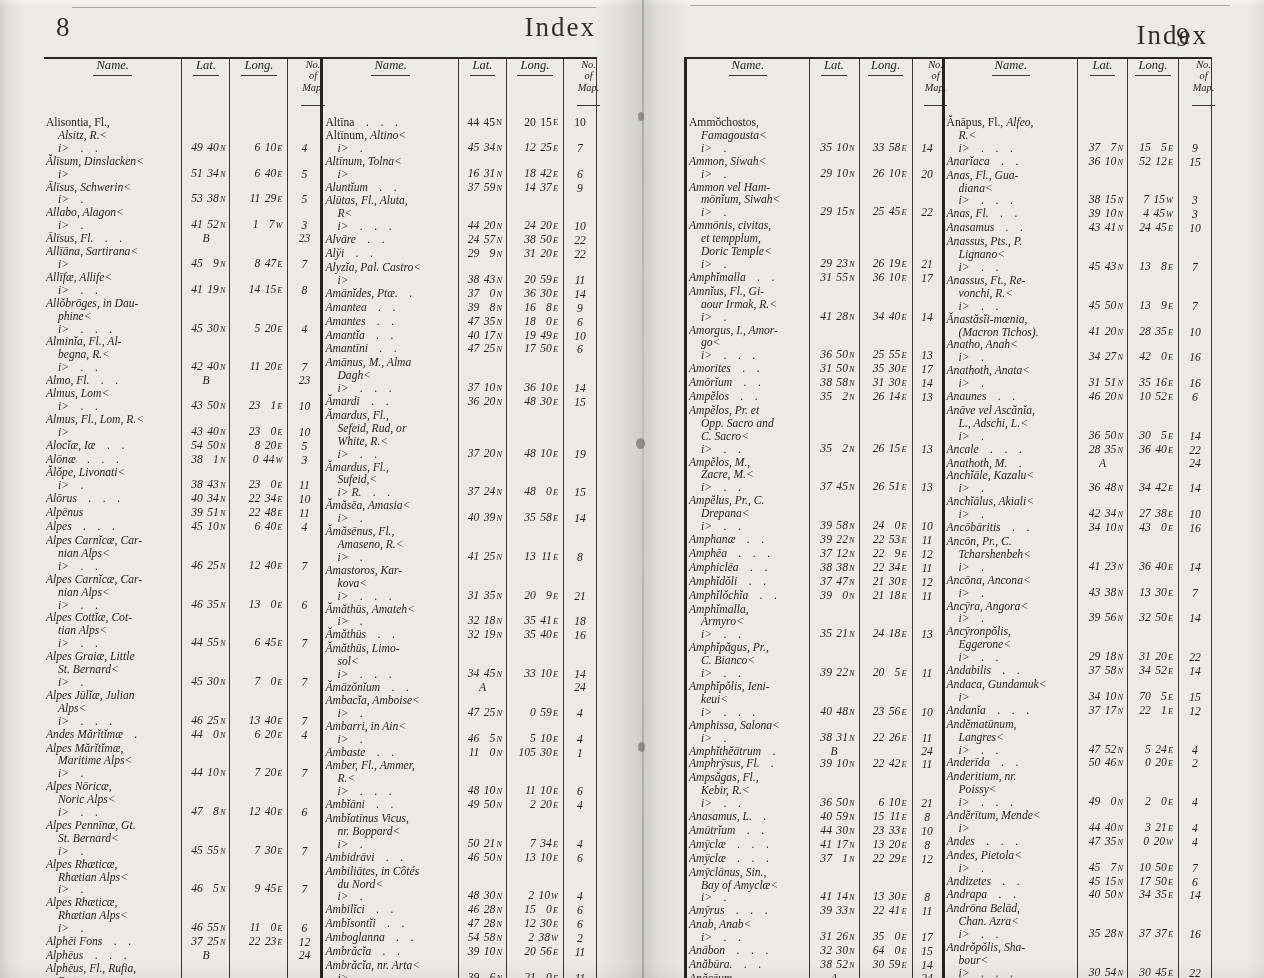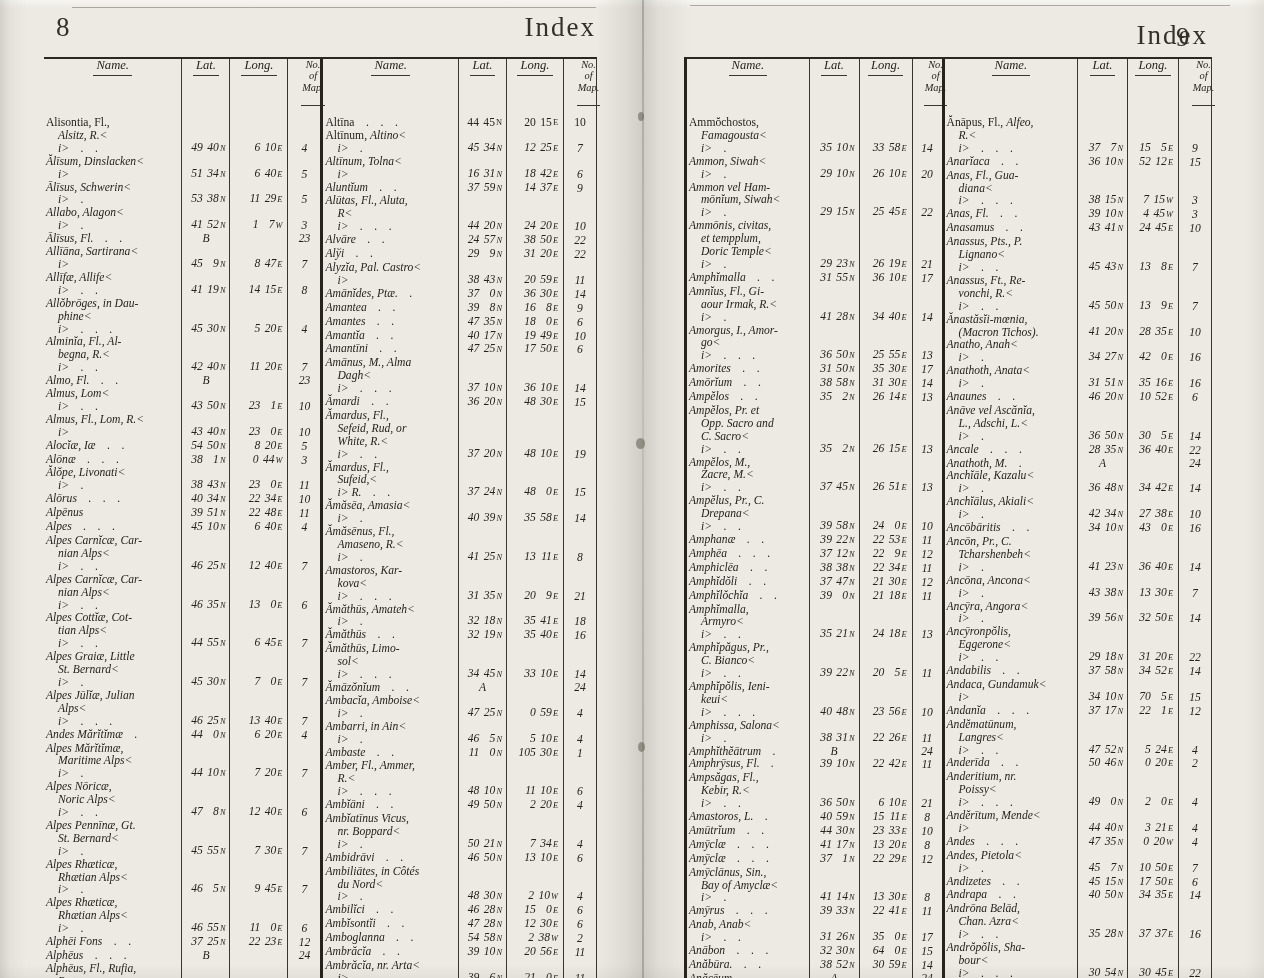--- a/index.html
+++ b/index.html
@@ -1227,21 +1227,21 @@
             <i><i><i><span class="deg">36</span><span class="min">50</span><span class="dir">N</span></i></i></i>
           </div>
           <div class="cell num lon">
             <i><i><i><span class="deg">6</span><span class="min">10</span><span class="dir">E</span></i></i></i>
           </div>
           <div class="cell num map">
             <i><i><i>21</i></i></i>
           </div>
         </div>
         <div class="row">
-          <div class="cell name"><i><i><i>Amastoros, L.  .</i></i></i></div>
+          <div class="cell name"><i><i><i>Anasamus, L.  .</i></i></i></div>
           <div class="cell num lat">
             <i><i><i><span class="deg">40</span><span class="min">59</span><span class="dir">N</span></i></i></i>
           </div>
           <div class="cell num lon">
             <i><i><i><span class="deg">15</span><span class="min">11</span><span class="dir">E</span></i></i></i>
           </div>
           <div class="cell num map">
             <i><i><i>8</i></i></i>
           </div>
         </div>

